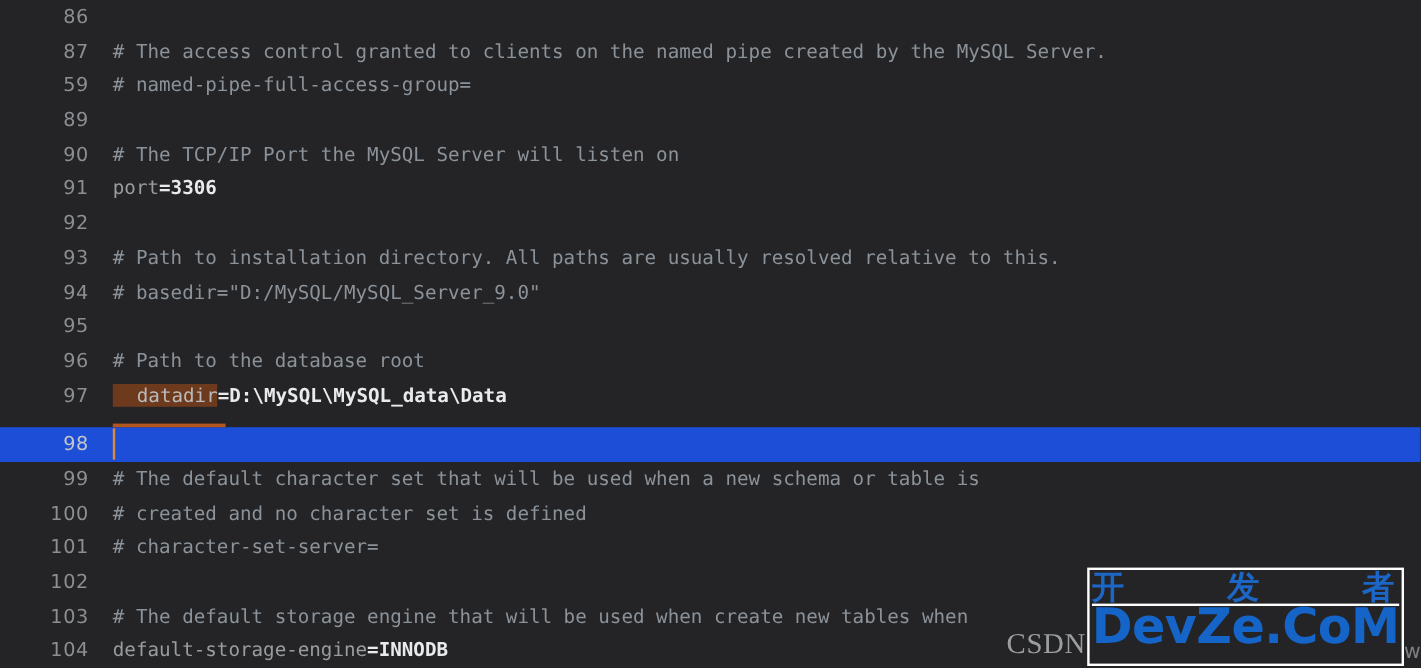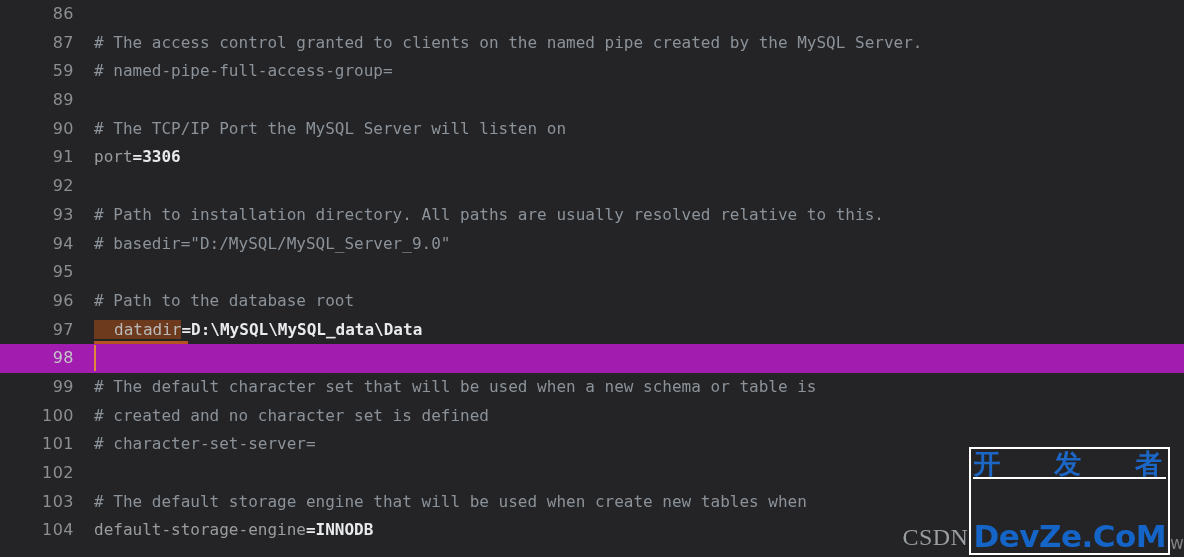--- a/index.html
+++ b/index.html
@@ -20,21 +20,21 @@
   }
 
   
   .line {
     position:relative;
     height:28.7px;
     line-height:28.7px;
     white-space:pre;
     font-size:16px;
   }
-  .line.current { background:#a21caf; }
+  .line.current { background:#1d4ed8;margin-top:12px; }
 
   .gutter {
     position:absolute;
     left:12px; top:0;
     width:62px;
     text-align:right;
     color:#8c8f92;
     font-size:16px;
     font-family:"DejaVu Sans","Liberation Sans",sans-serif;
     letter-spacing:0.5px;
@@ -102,27 +102,26 @@
     font-size:27px;
     color:#1c66c6;
     font-weight:bold;
     letter-spacing:4px;
     height:30px;
     line-height:30px;
     border-bottom:2px solid #ffffff;
   }
   #logo-en {
     font-family:"DejaVu Sans","Liberation Sans",sans-serif;
-    font-size:31px;
+    font-size:41px;
     font-weight:bold;
     color:#1565c8;
-    height:34px;
+    height:48px;
     line-height:34px;
     letter-spacing:-0.5px;
-    margin-top:40px;
   }
   #wm-tail {
     font-family:"DejaVu Sans","Liberation Sans",sans-serif;
     font-size:17px;
     color:#7d7f82;
     padding-bottom:2px;
   }
 </style>
 </head>
 <body>

